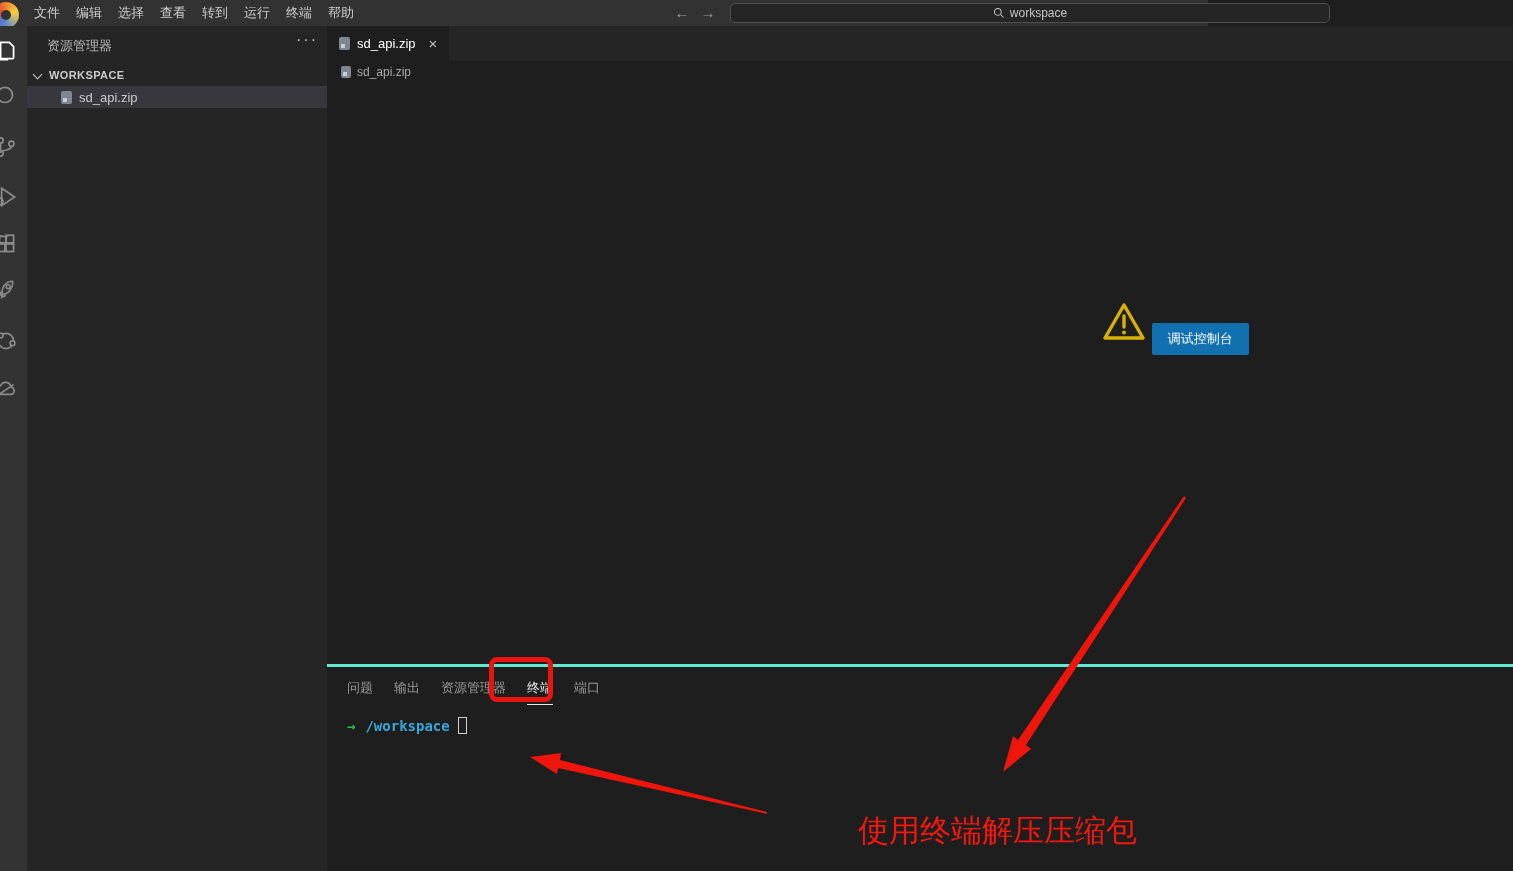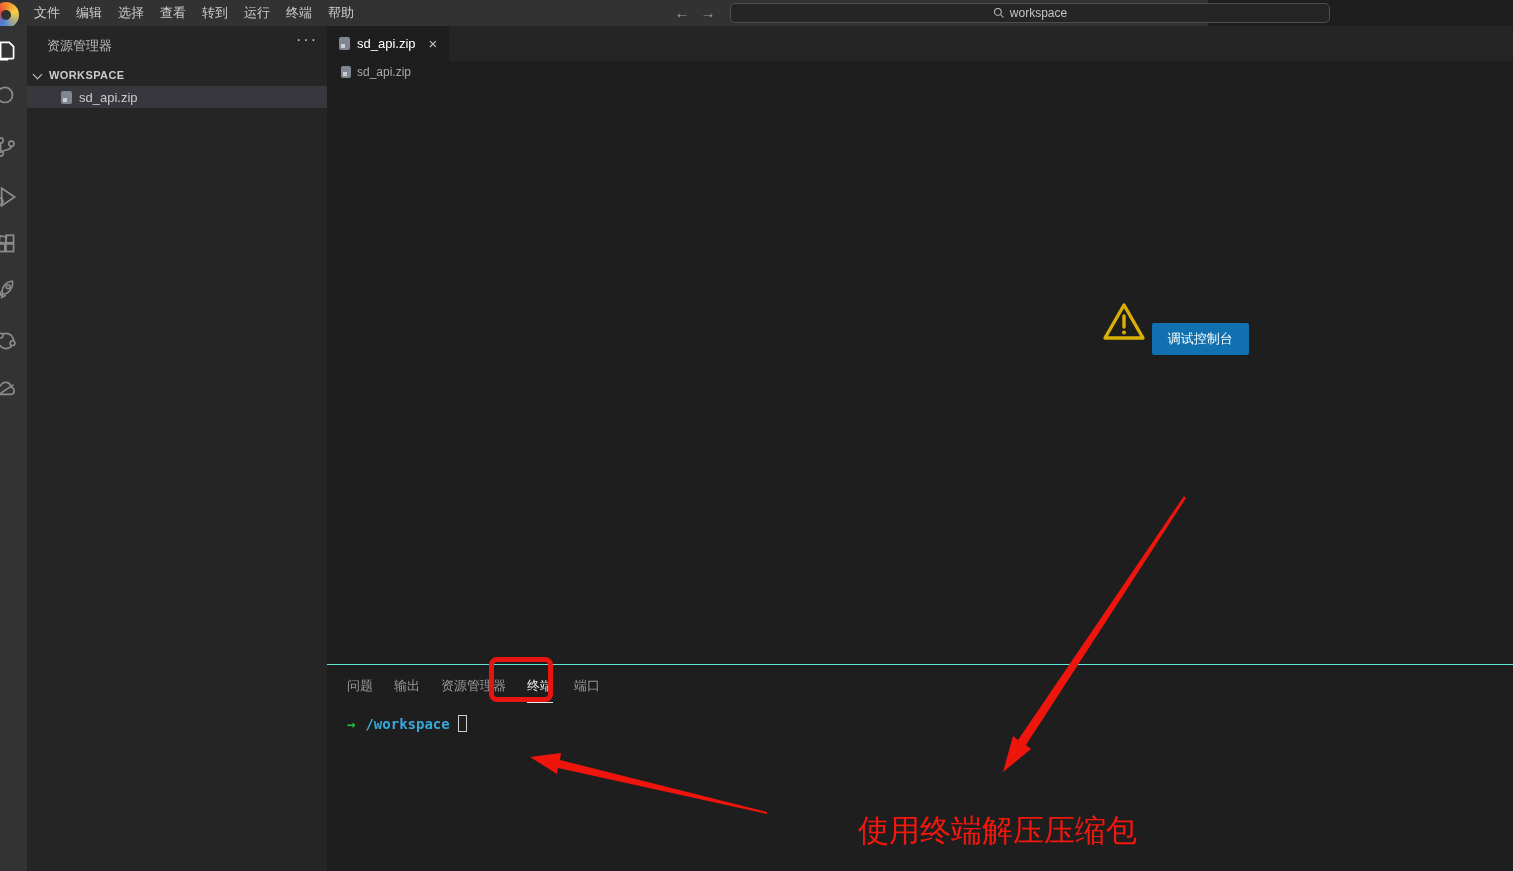--- a/index.html
+++ b/index.html
@@ -64,21 +64,21 @@
   #editor { position:absolute; left:0; top:57px; width:100%; height:581px; background:#1e1e1e; }
   #warning { position:absolute; left:613px; top:218px; width:470px; text-align:center; }
   #warning-triangle { display:inline-block; }
   #warning-text { margin-top:16px; color:#cccccc; font-size:14px; line-height:1.45; }
   #open-anyway { display:inline-block; margin-top:17px; background:#1070b0; color:#ffffff;
                  border:none; font-size:13px; padding:7px 16px; border-radius:2px;
                  font-family:inherit; cursor:pointer; }
 
   
   #panel { position:absolute; left:0; top:638px; width:100%; height:207px;
-           background:#1e1e1e; border-top:1px solid #5eead4; }
+           background:#1e1e1e; border-top:3px solid #5eead4; }
   #panel-tabs { position:absolute; left:20px; top:12px; display:flex; }
   .panel-tab { font-size:13px; color:#9a9a9a; margin-right:21px; padding-bottom:7px;
                cursor:pointer; white-space:nowrap; }
   .panel-tab.active { color:#e7e7e7; border-bottom:1px solid #e7e7e7; }
   #terminal-line { position:absolute; left:20px; top:50px; display:flex; align-items:center;
                    font-family:"DejaVu Sans Mono", monospace; font-size:14px; font-weight:bold; }
   #prompt-arrow { color:#1ec443; margin-right:10px; }
   #prompt-cwd { color:#38a8da; }
   #terminal-cursor { display:inline-block; width:9px; height:17px; border:1px solid #cfcfcf;
                      margin-left:8px; }

